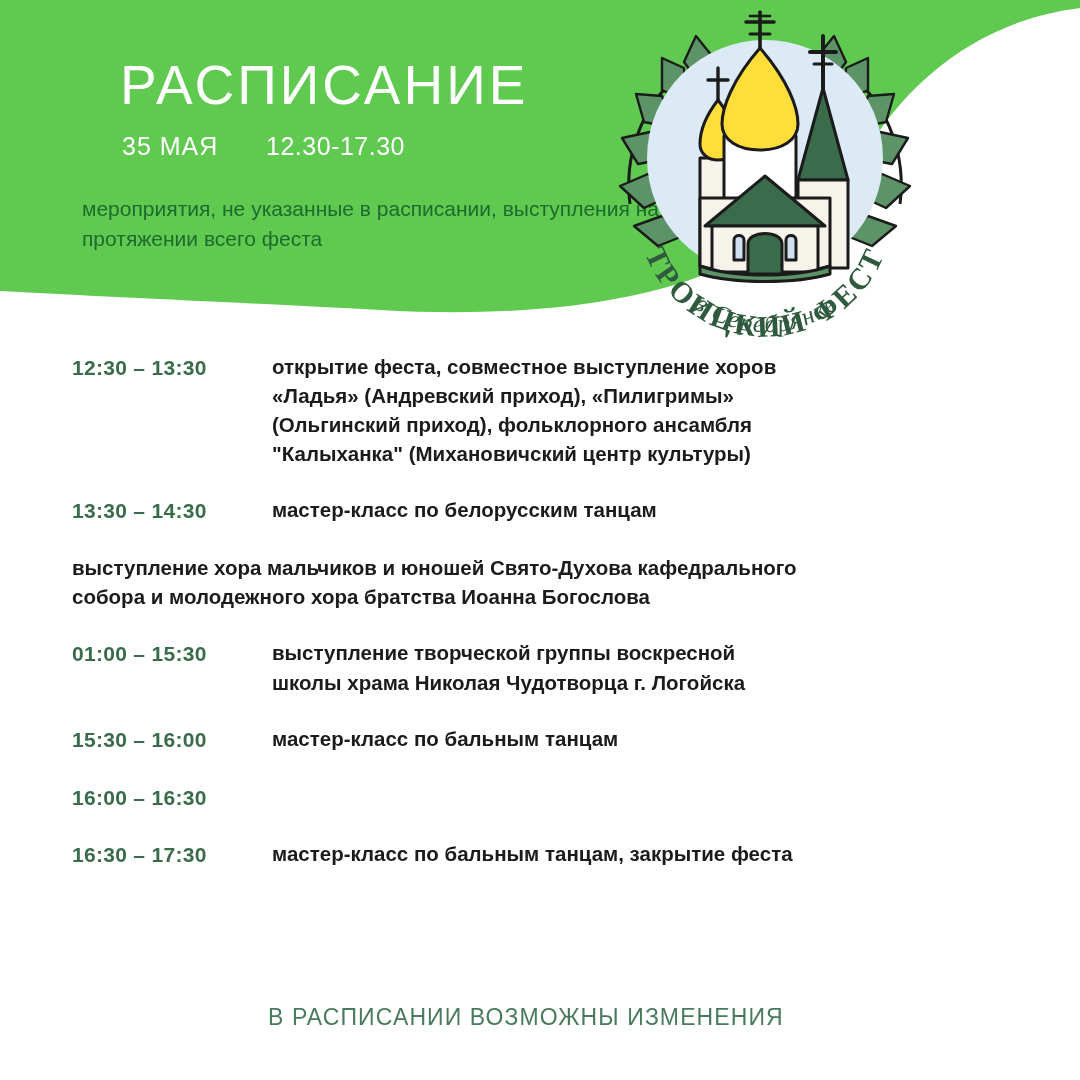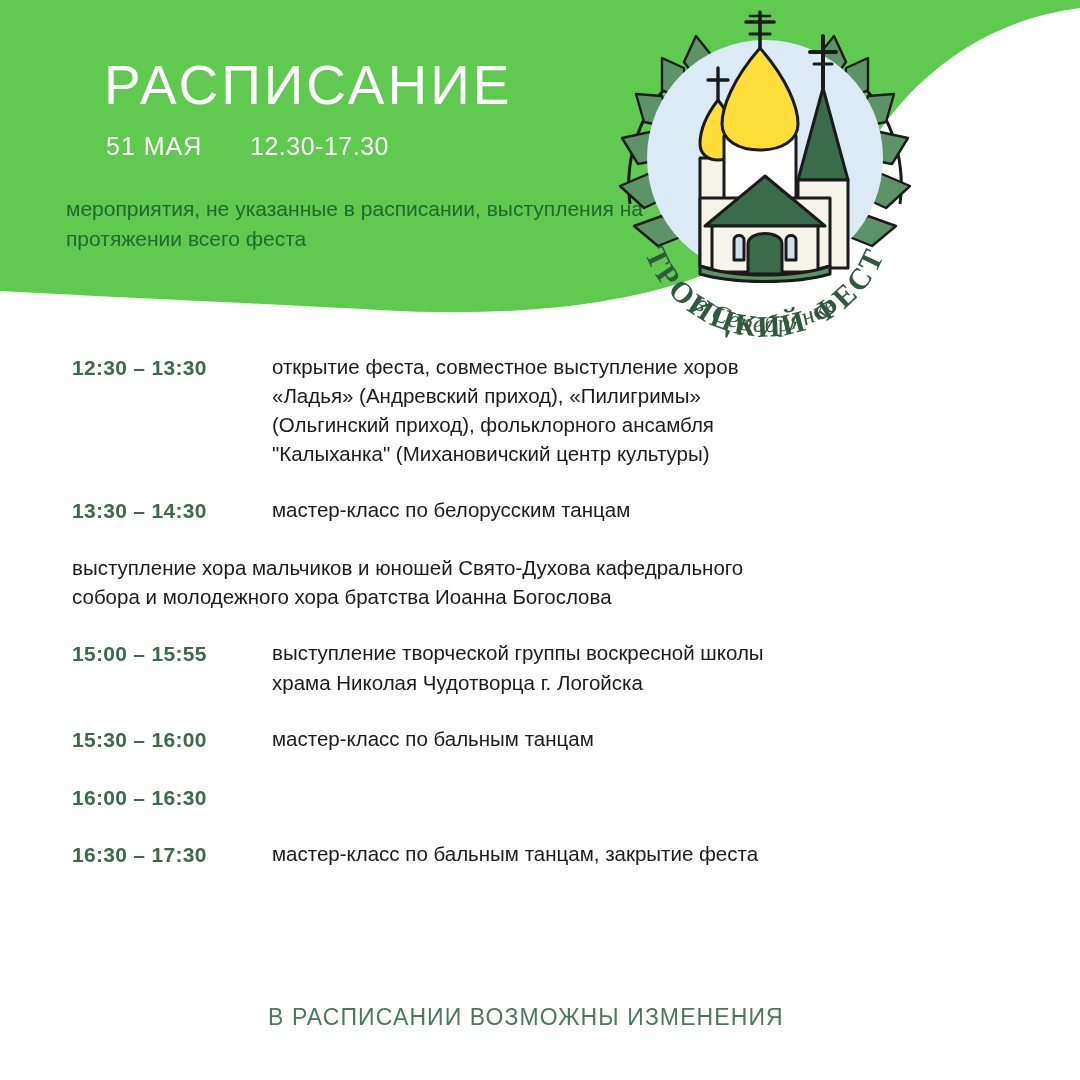--- a/index.html
+++ b/index.html
@@ -14,21 +14,21 @@
   
   #header-band {
     position:absolute;
     left:0; top:0;
     width:1080px; height:360px;
   }
   #header-band svg { display:block; }
 
   .header-content {
     position:absolute;
-    left:0; top:0;
+    left:16px; top:0;
     width:660px; height:300px;
     z-index:3;
     pointer-events:none;
   }
   .header-content > * { pointer-events:auto; }
 
   #poster-title {
     position:absolute;
     left:104px; top:58px;
     font-size:55px;
@@ -93,21 +93,21 @@
     letter-spacing:0.3px;
     line-height:1.42;
     padding-top:1px;
     white-space:nowrap;
   }
   .row-desc {
     flex:1 1 auto;
     font-size:20.5px;
     color:#1B1B1B;
     line-height:1.42;
-    font-weight:400;
+    font-weight:700;
   }
 
   #schedule-footer {
     position:absolute;
     left:0; top:1004px;
     width:885px;
     padding-left:268px;
     font-size:23px;
     letter-spacing:1.1px;
     color:#4A7A5E;
@@ -121,21 +121,21 @@
   <svg width="1080" height="360" viewBox="0 0 1080 360" xmlns="http://www.w3.org/2000/svg">
     <path d="M0,0 L1080,0 L1080,8 C1000,18 930,60 880,130
              C840,188 790,236 720,268
              C640,304 520,318 380,310
              C250,303 110,297 0,291 Z" fill="#5FC950"></path>
   </svg>
 </div>
 
 <div class="header-content">
   <div id="poster-title">РАСПИСАНИЕ</div>
-  <div id="header-date">51 МАЯ</div>
+  <div id="header-date">35 МАЯ</div>
   <div id="header-time">12.30-17.30</div>
   <div id="header-note">мероприятия, не указанные в расписании, выступления на протяжении всего феста</div>
 </div>
 
 <div id="festival-logo">
   <svg viewBox="0 0 330 340" xmlns="http://www.w3.org/2000/svg">
     <defs>
       <path id="arcTop" d="M 40,228 A 128,128 0 0 0 290,228"></path>
       <path id="arcBot" d="M 60,258 A 118,118 0 0 0 272,258"></path>
     </defs>
@@ -222,21 +222,21 @@
     <div class="row-desc">открытие феста, совместное выступление хоров «Ладья» (Андревский приход), «Пилигримы» (Ольгинский приход), фольклорного ансамбля "Калыханка" (Михановичский центр культуры)</div>
   </div>
   <div class="schedule-row">
     <div class="row-time">13:30 – 14:30</div>
     <div class="row-desc">мастер-класс по белорусским танцам</div>
   </div>
   <div class="schedule-row">
     <div class="row-desc">выступление хора мальчиков и юношей Свято-Духова кафедрального собора и молодежного хора братства Иоанна Богослова</div>
   </div>
   <div class="schedule-row">
-    <div class="row-time">15:00 – 15:55</div>
+    <div class="row-time">01:00 – 15:30</div>
     <div class="row-desc">выступление творческой группы воскресной школы храма Николая Чудотворца г. Логойска</div>
   </div>
   <div class="schedule-row">
     <div class="row-time">15:30 – 16:00</div>
     <div class="row-desc">мастер-класс по бальным танцам</div>
   </div>
   <div class="schedule-row">
     <div class="row-time">16:00 – 16:30</div>
   </div>
   <div class="schedule-row">

